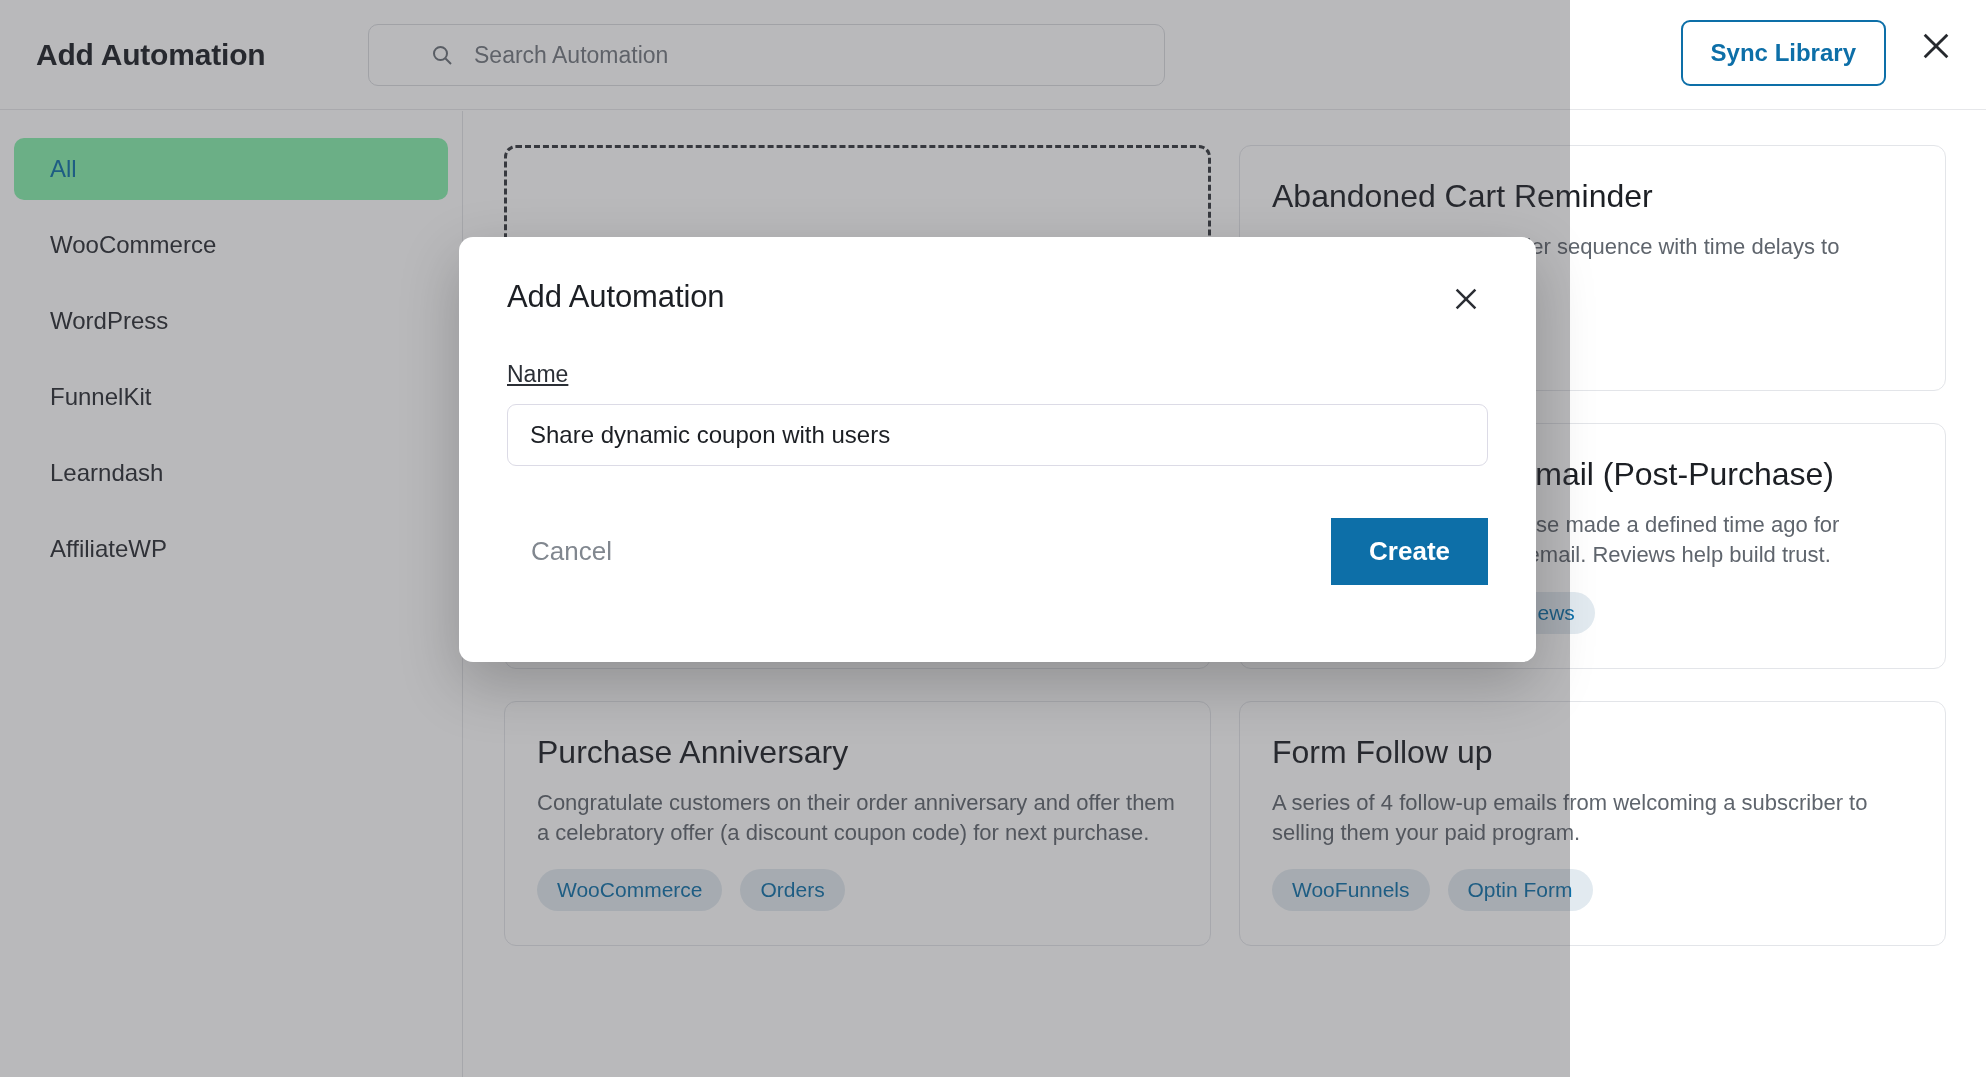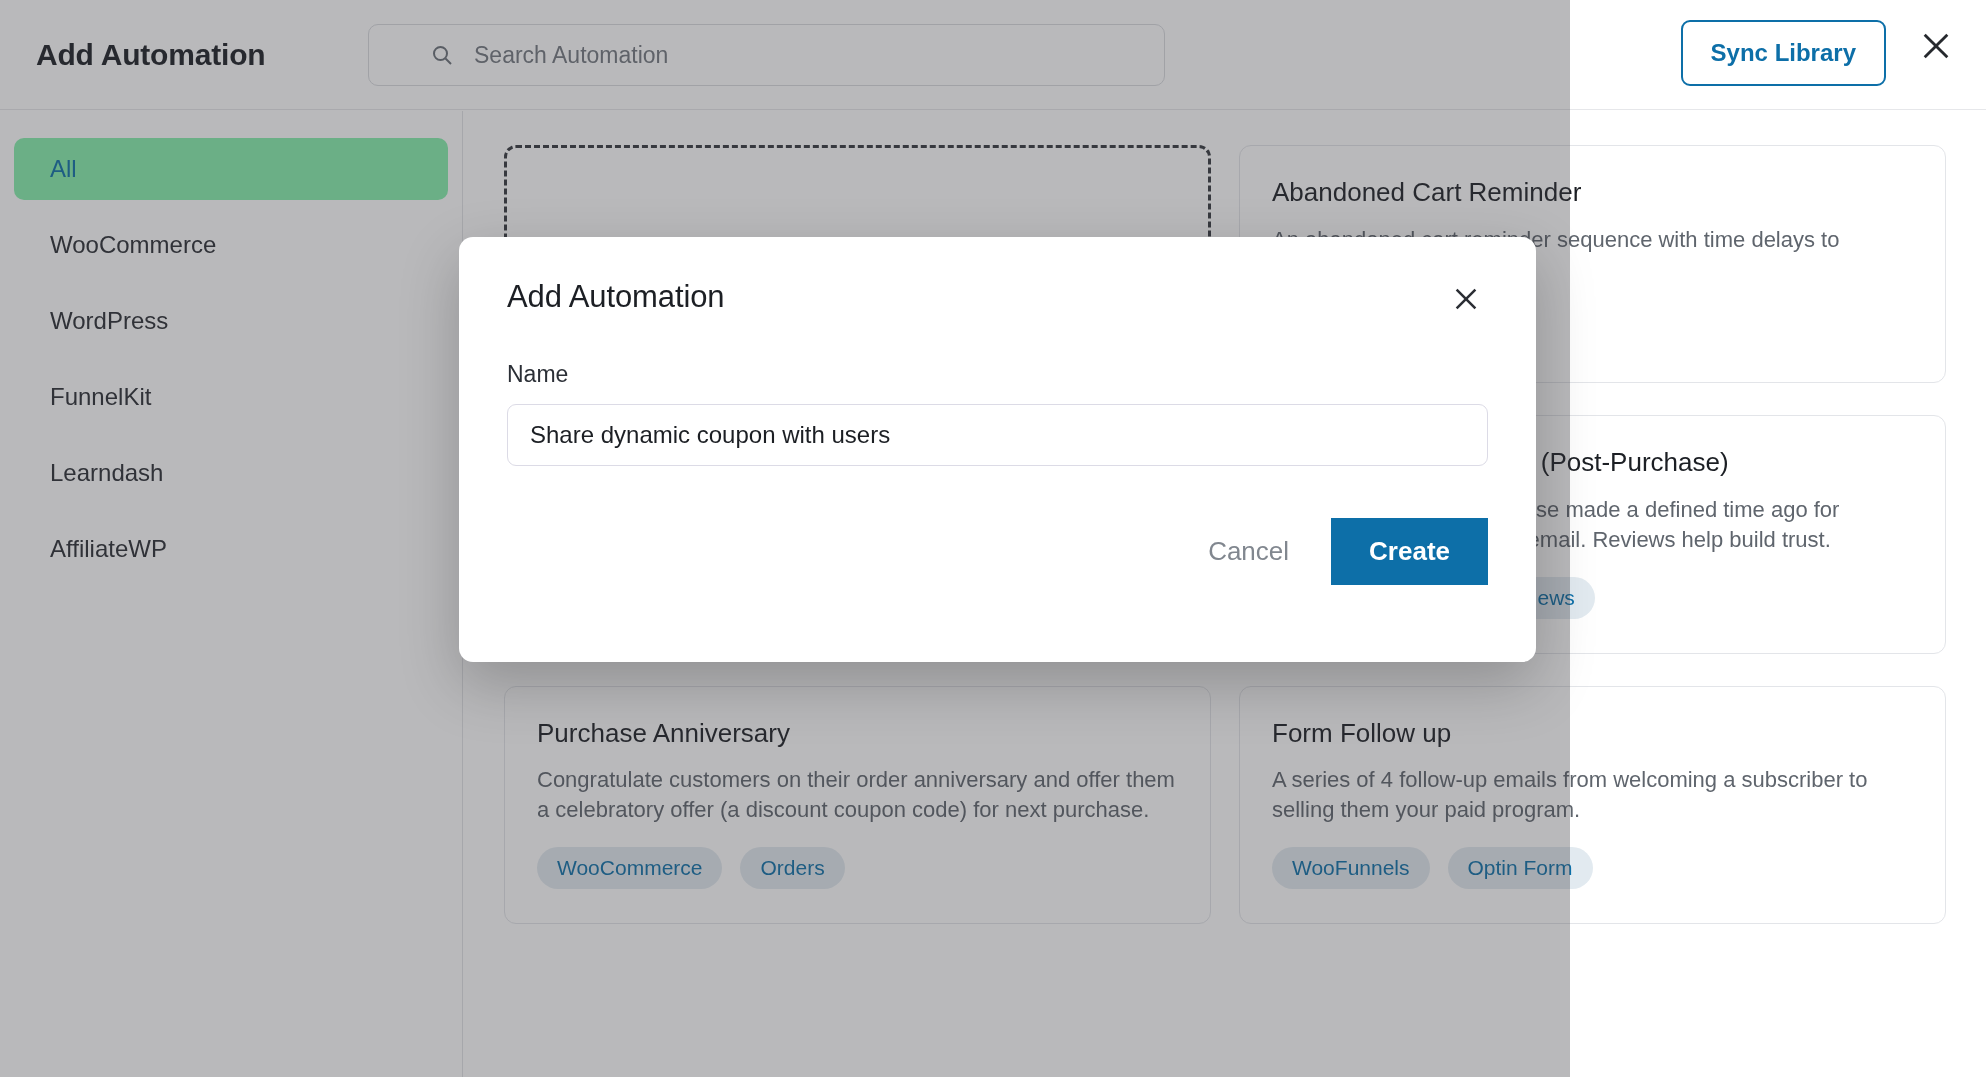--- a/index.html
+++ b/index.html
@@ -143,21 +143,21 @@
     border-radius: 12px;
     background: #ffffff;
     padding: 30px 32px 34px 32px;
     min-height: 222px;
   }
   .card.dashed {
     border: 3px dashed #34383d;
     min-height: 222px;
   }
   .card-title {
-    font-size: 26px;
+    font-size: 32px;
     color: #1c1f24;
     margin-bottom: 16px;
     line-height: 1.25;
   }
   .card-desc {
     font-size: 22px;
     line-height: 1.36;
     color: #5f656d;
     margin-bottom: 22px;
   }
@@ -214,40 +214,40 @@
     width: 44px; height: 44px;
     display: flex; align-items: center; justify-content: center;
     cursor: pointer;
     color: #2a2d33;
     margin-top: -2px;
   }
   .field-label {
     margin-top: 40px;
     font-size: 23px;
     color: #2b2f36;
+    text-decoration: underline;
   }
   .text-input {
     margin-top: 16px;
     width: 100%;
     height: 62px;
     border: 1px solid #dcdbe6;
     border-radius: 9px;
     padding: 0 22px;
     font-family: "Liberation Sans", sans-serif;
     font-size: 24px;
     color: #1c1f24;
     outline: none;
     background: #ffffff;
   }
   .modal-actions {
     margin-top: 52px;
     display: flex;
     align-items: center;
-    justify-content: flex-end;
-    gap: 18px;
+    justify-content: space-between;
   }
   .cancel-btn {
     background: transparent;
     border: none;
     font-family: "Liberation Sans", sans-serif;
     font-size: 26px;
     color: #81878f;
     padding: 14px 24px;
     cursor: pointer;
   }

